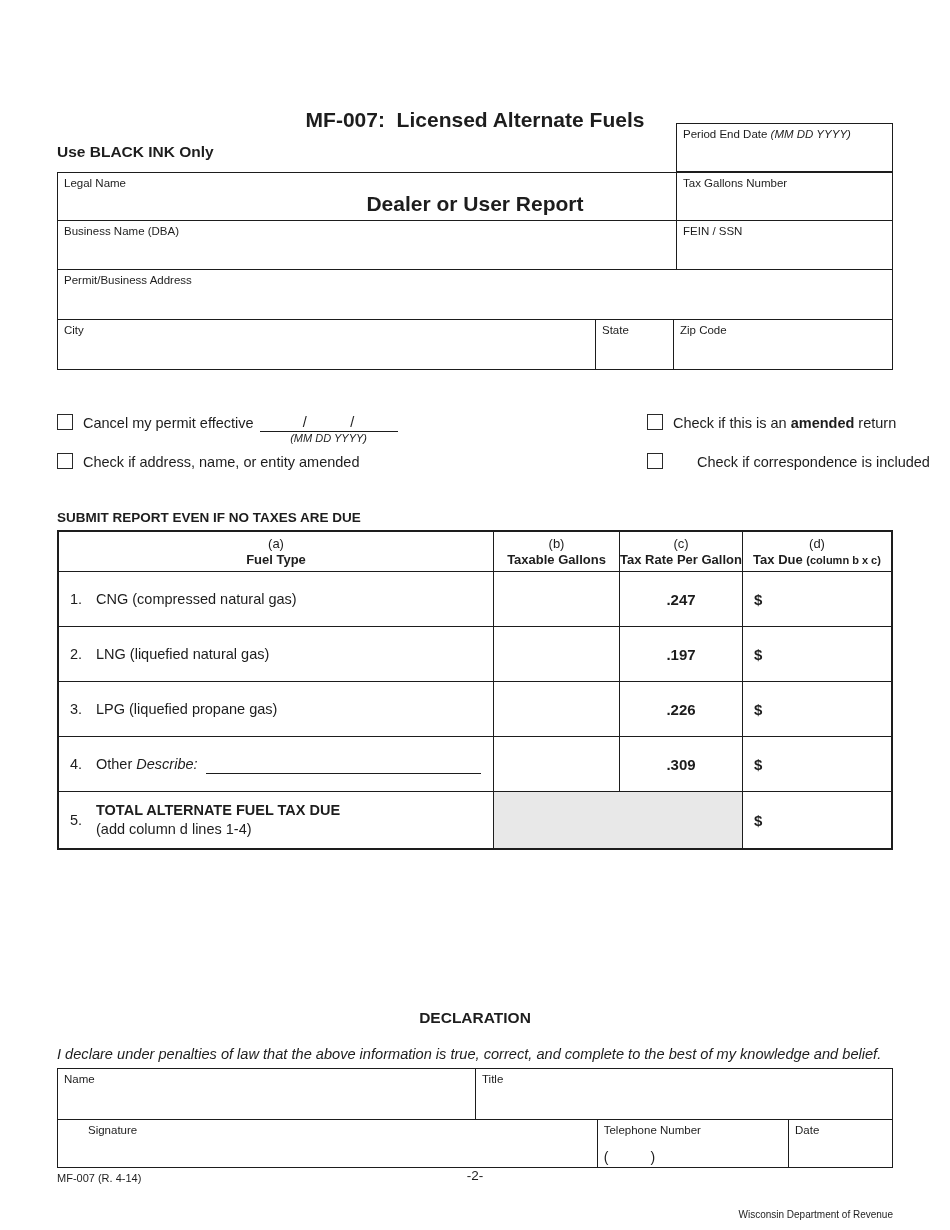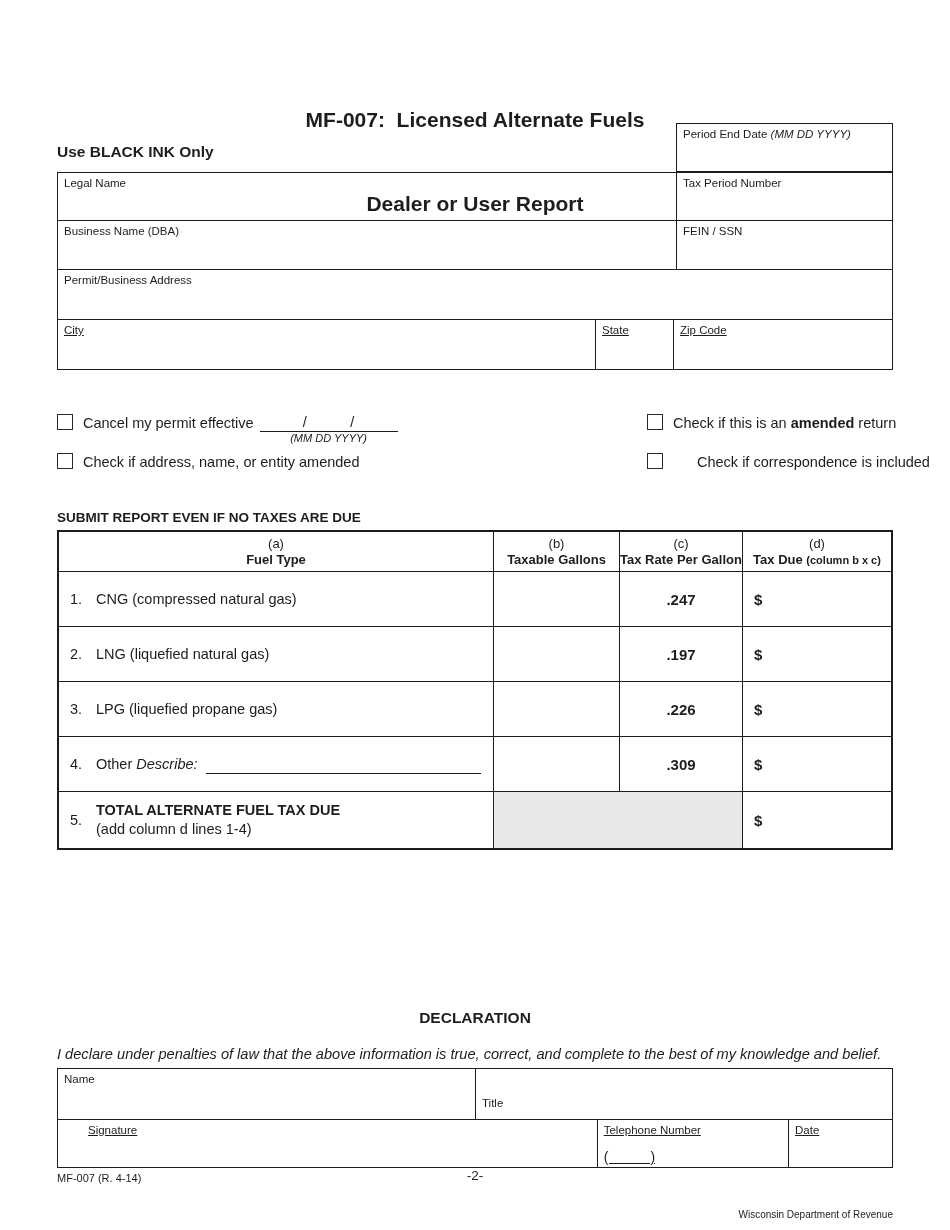--- a/index.html
+++ b/index.html
@@ -18,21 +18,21 @@
   .period-box { position:absolute; left:676px; top:123px; width:217px; height:49px;
                 border:1px solid #1d1d1d; }
   .flabel { font-size:11.5px; display:block; padding:4px 4px 0 6px; line-height:13px; }
   .fmt-italic { font-style:italic; }
 
   .black-ink { position:absolute; left:57px; top:143px; font-size:15.5px; font-weight:bold; }
 
   
   .info-table { position:absolute; left:57px; top:172px; width:836px; border:1px solid #1d1d1d; }
   .irow { display:flex; border-bottom:1px solid #1d1d1d; }
-  .irow:last-child { border-bottom:none;text-decoration:underline; }
+  .irow:last-child { border-bottom:none; }
   .icell { border-right:1px solid #1d1d1d; }
   .icell:last-child { border-right:none; }
 
   
   .cbrow { position:absolute; display:flex; align-items:flex-start; font-size:14.5px; }
   .checkbox { width:16px; height:16px; border:1.5px solid #2a2a2a; background:#fff;
               margin-right:10px; flex:none; display:inline-block; }
   .cblabel { padding-top:1px; line-height:17px; }
   .datefield { display:inline-flex; flex-direction:column; align-items:center; margin-left:6px; }
   .dateline { width:138px; border-bottom:1.2px solid #1d1d1d; text-align:center;
@@ -94,21 +94,21 @@
   </div>
 
   <div class="black-ink">Use BLACK INK Only</div>
 
   <div class="info-table">
     <div class="irow" style="height:48px;">
       <div class="icell" style="width:619px;">
         <span class="flabel">Legal Name</span>
       </div>
       <div class="icell" style="width:215px;">
-        <span class="flabel">Tax Period Number</span>
+        <span class="flabel">Tax Gallons Number</span>
       </div>
     </div>
     <div class="irow" style="height:49px;">
       <div class="icell" style="width:619px;">
         <span class="flabel">Business Name (DBA)</span>
       </div>
       <div class="icell" style="width:215px;">
         <span class="flabel">FEIN / SSN</span>
       </div>
     </div>
@@ -243,21 +243,21 @@
   </div>
 
   <div class="decl-heading">DECLARATION</div>
   <div class="decl-statement">I declare under penalties of law that the above information is true, correct, and complete to the best of my knowledge and belief.</div>
 
   <div class="decl-table">
     <div class="irow" style="height:51px;">
       <div class="icell" style="width:418px;">
         <span class="flabel">Name</span>
       </div>
-      <div class="icell" style="width:416px;margin-top:24px;">
+      <div class="icell" style="width:416px;">
         <span class="flabel">Title</span>
       </div>
     </div>
     <div class="irow" style="height:47px;margin-left:24px;">
       <div class="icell" style="width:531px;">
         <span class="flabel">Signature</span>
       </div>
       <div class="icell" style="width:197px;">
         <span class="flabel">Telephone Number</span>
         <div class="phone-parens">(   )</div>

